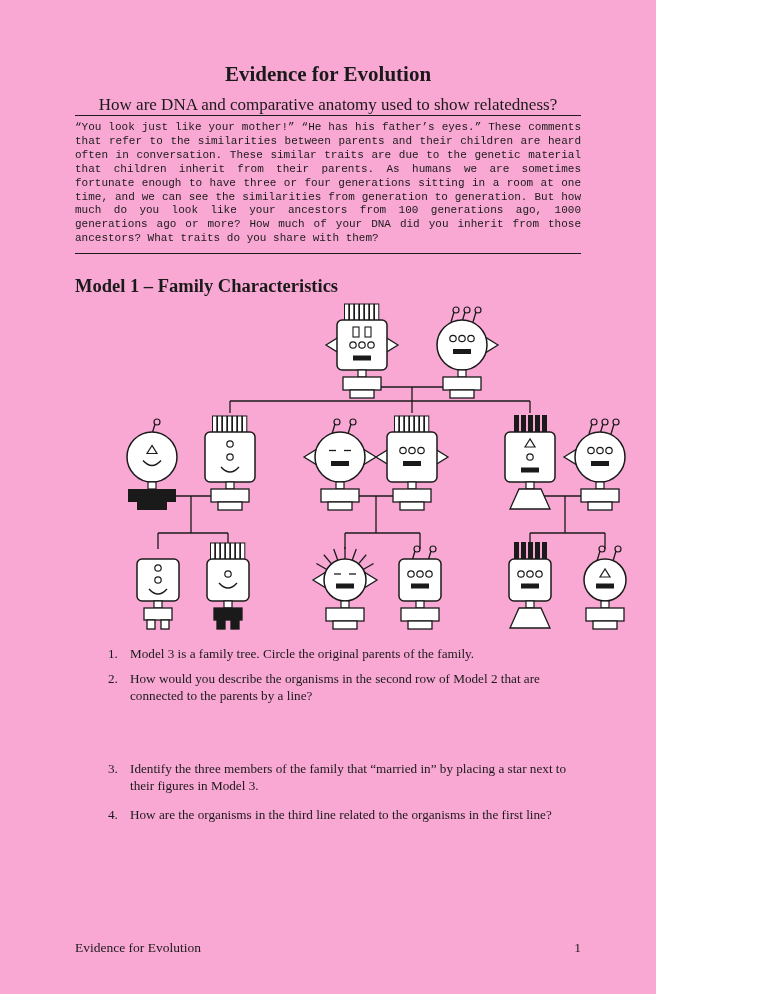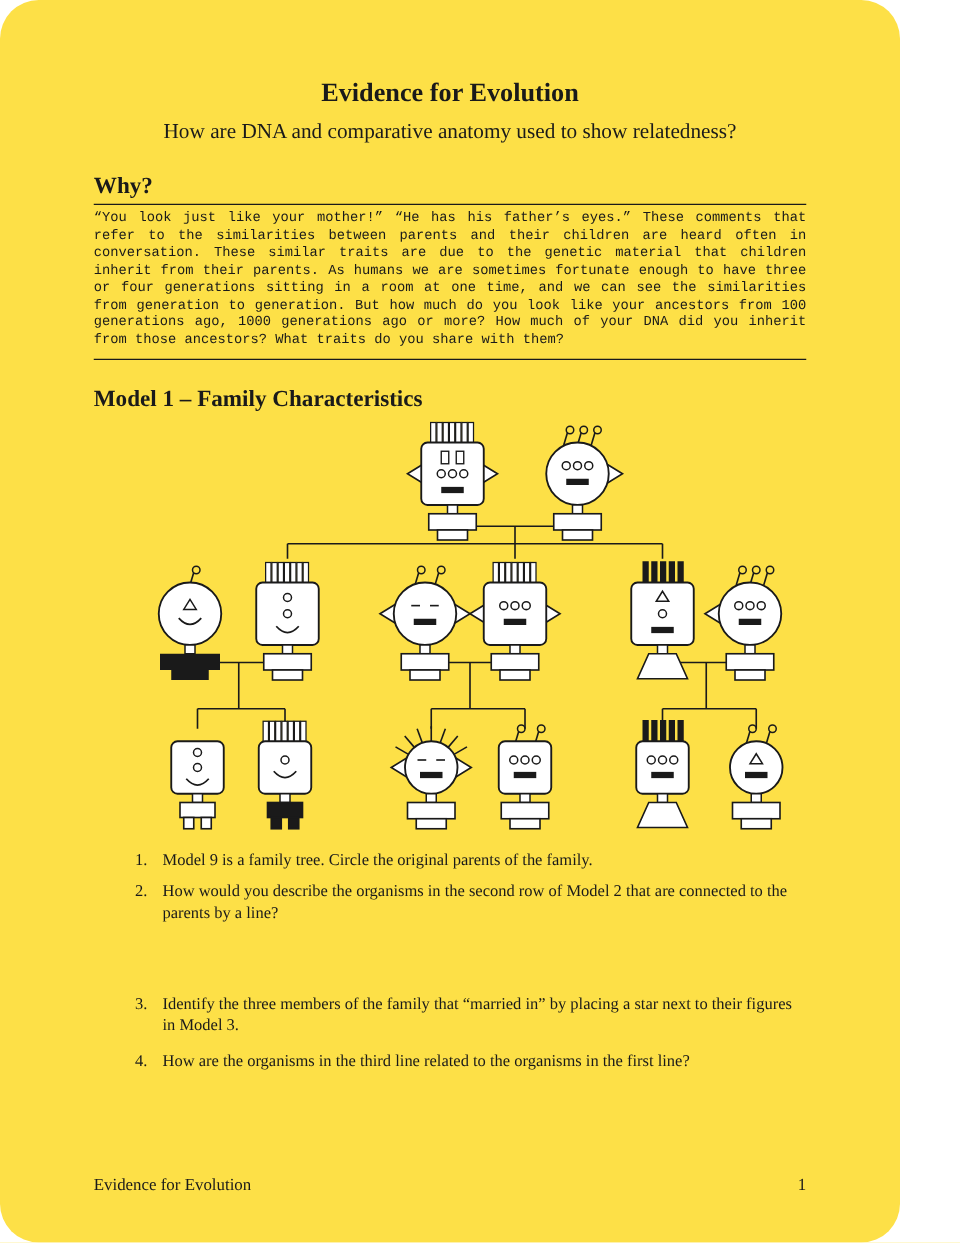--- a/index.html
+++ b/index.html
@@ -1,19 +1,19 @@
 <!DOCTYPE html>
 <html><head>
 <meta charset="utf-8">
 <style>
   html,body{margin:0;padding:0;background:#ffffff;}
   .page{
-    width:720px;height:994px;background:#fde047;position:relative;
+    width:656px;height:994px;background:#f9a8d4;position:relative;
     font-family:"Liberation Serif", "DejaVu Serif", serif;color:#1a1a1a;
-    box-sizing:border-box;padding:0 75px;overflow:hidden;border-radius:31px;
+    box-sizing:border-box;padding:0 75px;overflow:hidden;
   }
   .title{font-size:21px;font-weight:bold;text-align:center;margin:62px 0 0 0;}
   .subtitle{font-size:17px;text-align:center;margin-top:8px;}
   .heading{font-size:18.5px;font-weight:bold;margin:0;}
   .why-heading{margin-top:24px;margin-bottom:3px;}
   .rule{border-top:1.7px solid #1a1a1a;height:0;}
   .why-text{font-size:11px;line-height:13.9px;text-align:justify;margin:5px 0 7px 0;font-family:Liberation Mono, monospace;}
   .model-heading{margin-top:22px;margin-bottom:4px;}
   #tree{display:block;margin-top:4px;}
   .questions{margin-top:10px;font-size:13.2px;line-height:17px;}
@@ -25,21 +25,20 @@
   .footer{position:absolute;left:75px;right:75px;bottom:38px;display:flex;justify-content:space-between;font-size:13.5px;}
 </style>
 </head>
 <body>
 
 <div class="page">
 
   <h1 class="title">Evidence for Evolution</h1>
   <div class="subtitle">How are DNA and comparative anatomy used to show relatedness?</div>
 
-  <h2 class="heading why-heading">Why?</h2>
   <div class="rule"></div>
   <p class="why-text">“You look just like your mother!” “He has his father’s eyes.” These comments that refer to the similarities between parents and their children are heard often in conversation. These similar traits are due to the genetic material that children inherit from their parents. As humans we are sometimes fortunate enough to have three or four generations sitting in a room at one time, and we can see the similarities from generation to generation. But how much do you look like your ancestors from 100 generations ago, 1000 generations ago or more? How much of your DNA did you inherit from those ancestors? What traits do you share with them?</p>
   <div class="rule"></div>
 
   <h2 class="heading model-heading">Model 1 – Family Characteristics</h2>
 
   <svg id="tree" width="618" height="334" viewBox="0 0 618 334">
       <g>
         <line x1="287" y1="86" x2="387" y2="86" stroke="#1a1a1a" stroke-width="1.3"></line>
         <line x1="337" y1="86" x2="337" y2="100" stroke="#1a1a1a" stroke-width="1.3"></line>
@@ -273,21 +272,21 @@
         <rect x="521" y="282.5" width="18" height="5" fill="#1a1a1a"></rect>
         <rect x="526" y="300" width="8" height="7" fill="#fff" stroke="#1a1a1a" stroke-width="1.2"></rect>
         <rect x="511" y="307" width="38" height="13" fill="#fff" stroke="#1a1a1a" stroke-width="1.3"></rect>
         <rect x="518" y="320" width="24" height="8" fill="#fff" stroke="#1a1a1a" stroke-width="1.3"></rect>
       </g>
     </svg>
 
   <div class="questions">
     <div class="q">
       <span class="q-num">1.</span>
-      <span class="q-text">Model 9 is a family tree. Circle the original parents of the family.</span>
+      <span class="q-text">Model 3 is a family tree. Circle the original parents of the family.</span>
     </div>
     <div class="q q-gap">
       <span class="q-num">2.</span>
       <span class="q-text">How would you describe the organisms in the second row of Model 2 that are connected to the parents by a line?</span>
     </div>
     <div class="q q-gap2">
       <span class="q-num">3.</span>
       <span class="q-text">Identify the three members of the family that “married in” by placing a star next to their figures in Model 3.</span>
     </div>
     <div class="q">

